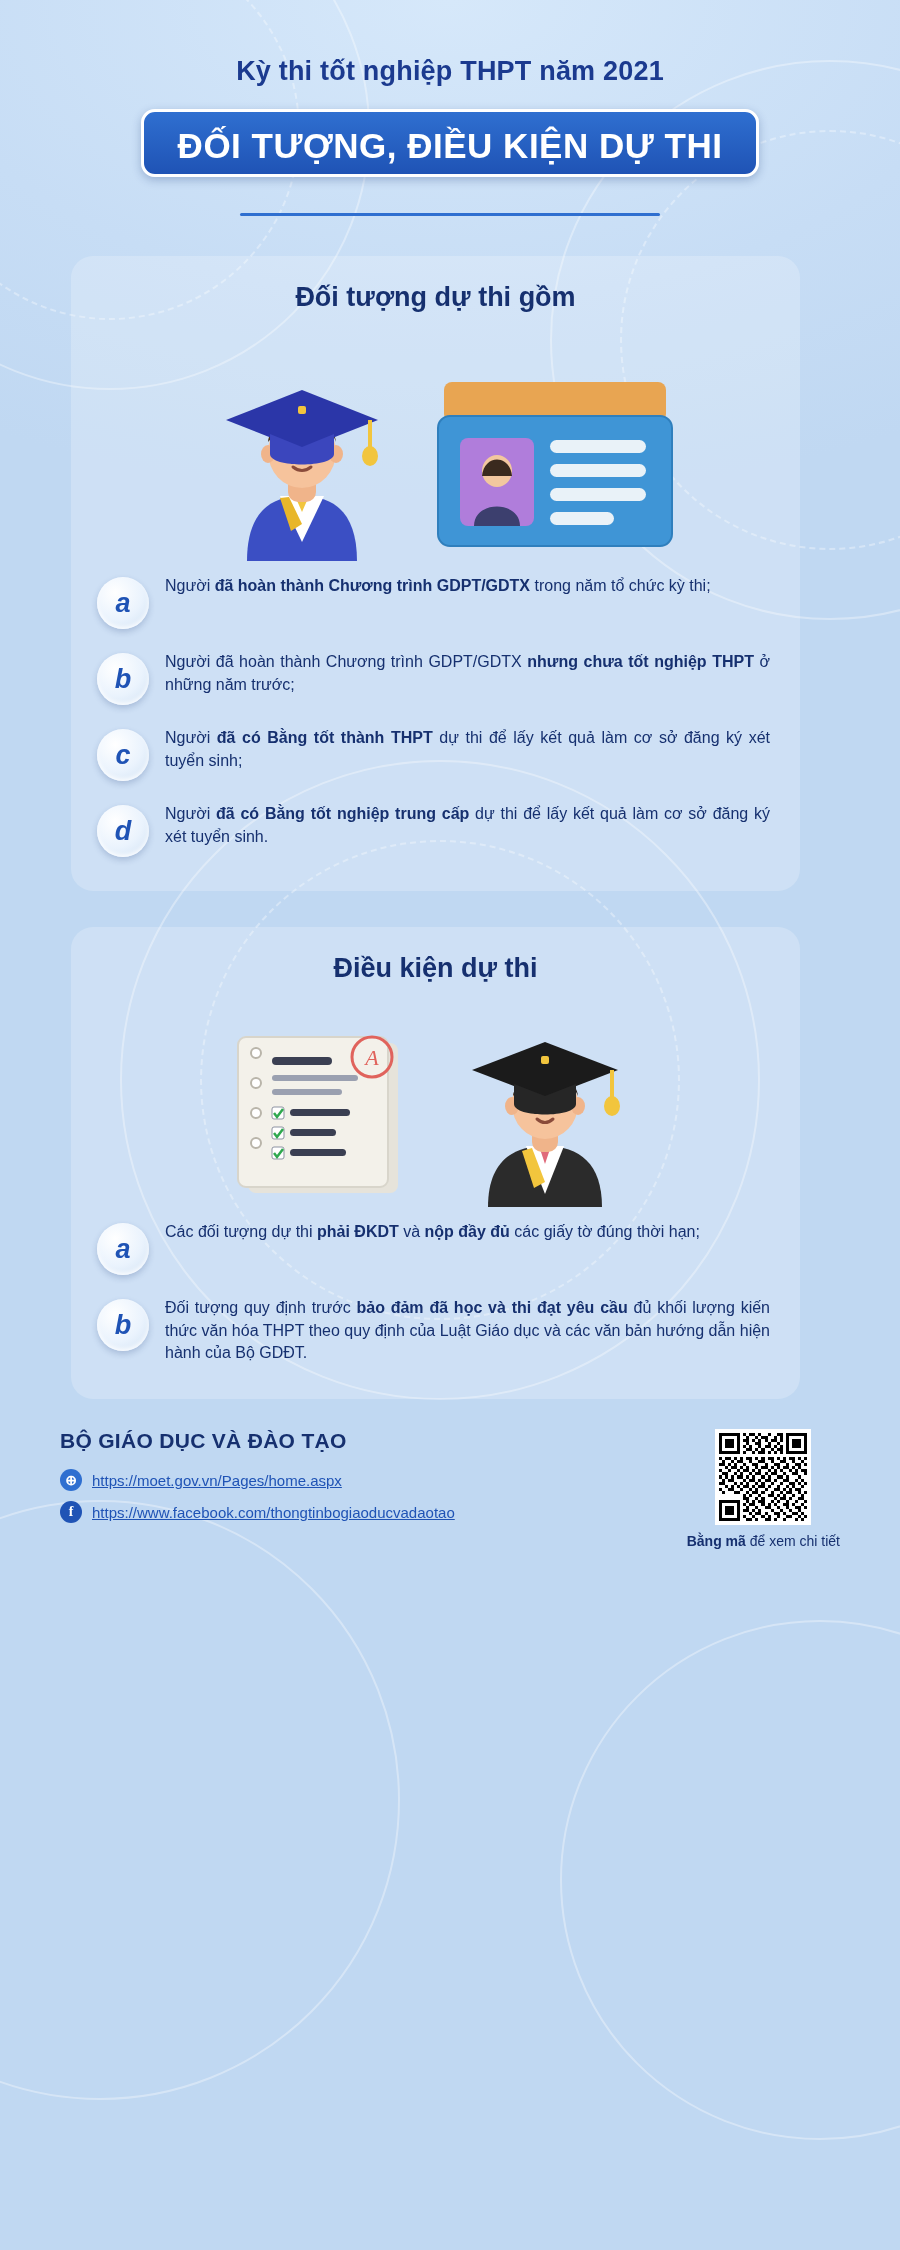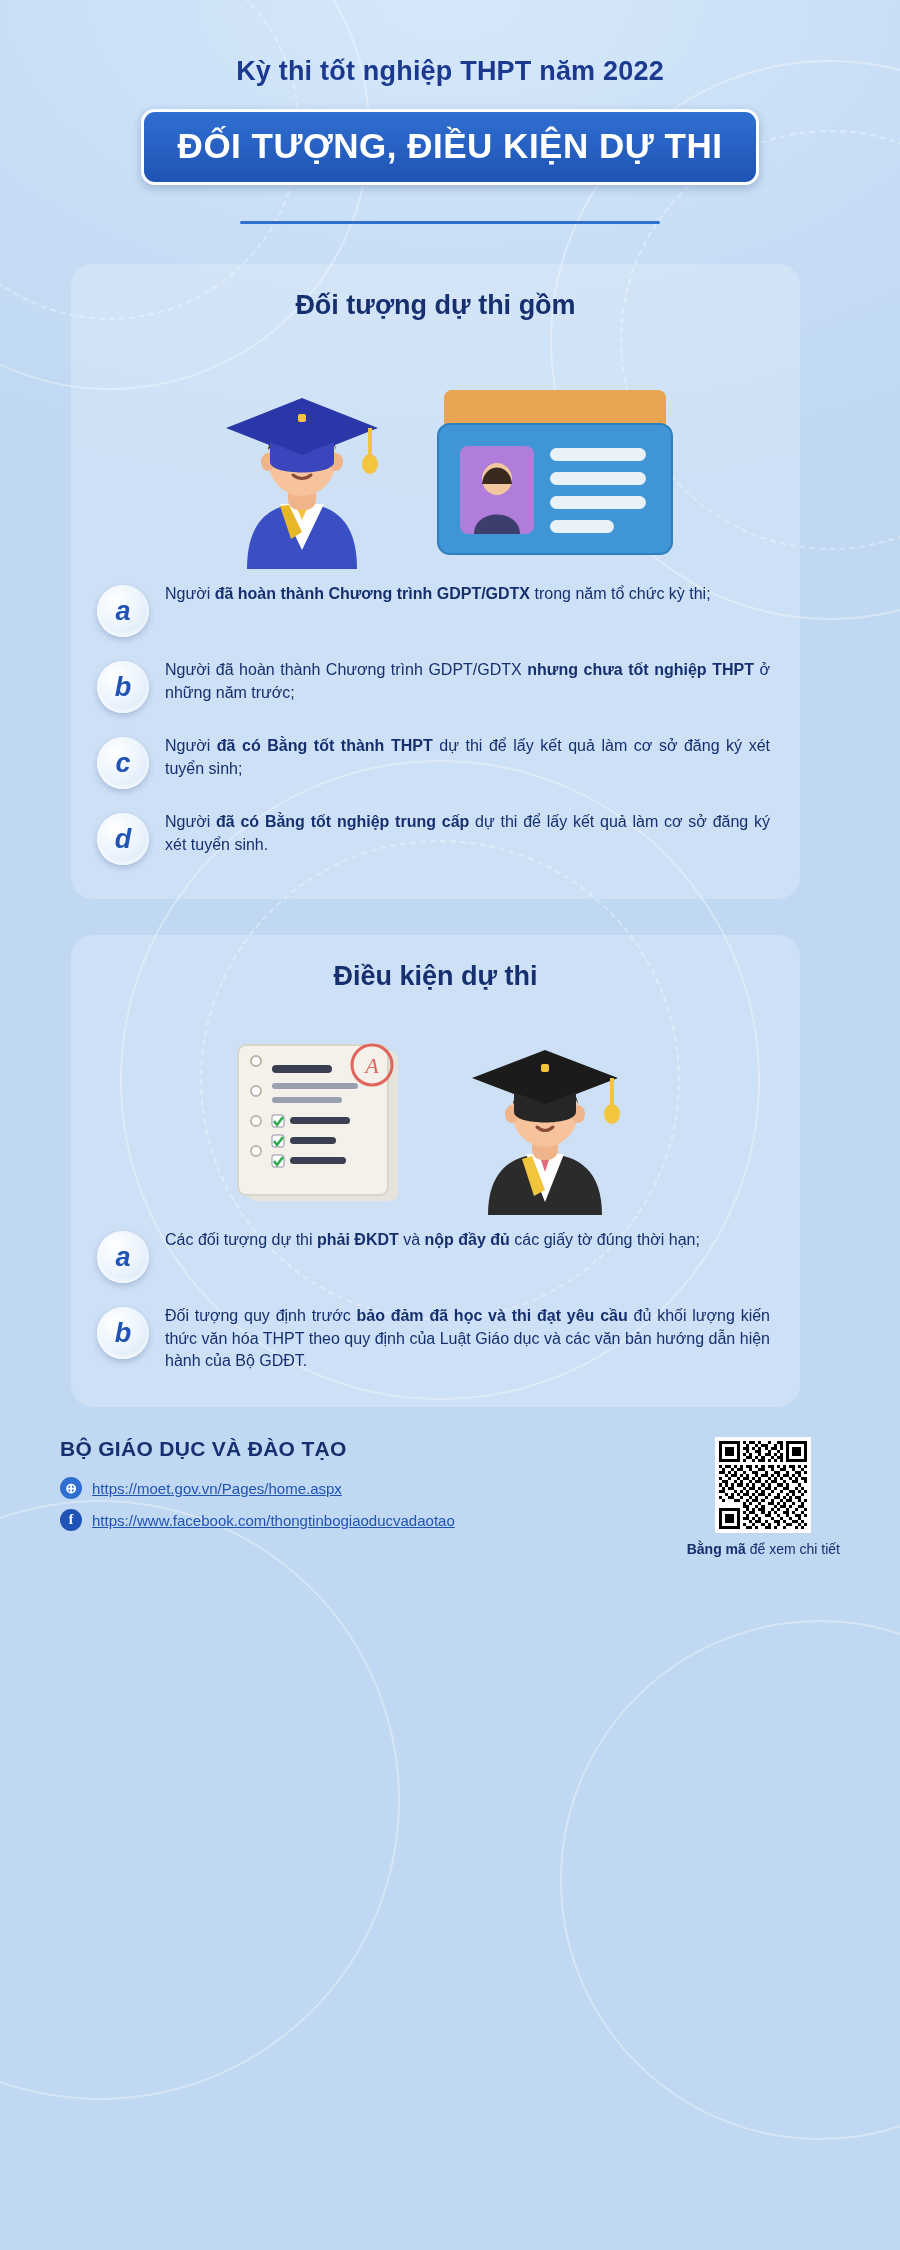--- a/index.html
+++ b/index.html
@@ -50,21 +50,21 @@
     display: flex;
     justify-content: center;
     margin-top: 22px;
   }
   .hdr-banner {
     position: relative;
     background: linear-gradient(180deg, #2f6fd0 0%, #1f53b5 100%);
     border: 3px solid #ffffff;
     border-radius: 14px;
     box-shadow: 0 3px 10px rgba(22,54,120,0.28);
-    padding: 14px 34px 16px 34px;
+    padding: 14px 34px 8px 34px;
   }
   .hdr-banner span {
     color: #ffffff;
     font-size: 35px;
     font-weight: bold;
     letter-spacing: 0.5px;
     white-space: nowrap;
   }
   .hdr-rule {
     width: 420px;
@@ -182,21 +182,21 @@
   <div class="wm wm2"></div>
   <div class="wm wm3"></div>
   <div class="wm wm4"></div>
   <div class="wm wm5"></div>
   <div class="wm wm6"></div>
   <div class="wm wm7"></div>
   <div class="wm wm8"></div>
 
   <div class="content">
 
-    <div class="hdr-title">Kỳ thi tốt nghiệp THPT năm 2022</div>
+    <div class="hdr-title">Kỳ thi tốt nghiệp THPT năm 2021</div>
 
     <div class="hdr-banner-wrap">
       <div class="hdr-banner">
         <span>ĐỐI TƯỢNG, ĐIỀU KIỆN DỰ THI</span>
       </div>
     </div>
 
     <div class="hdr-rule"></div>
 
     <div class="panel">

